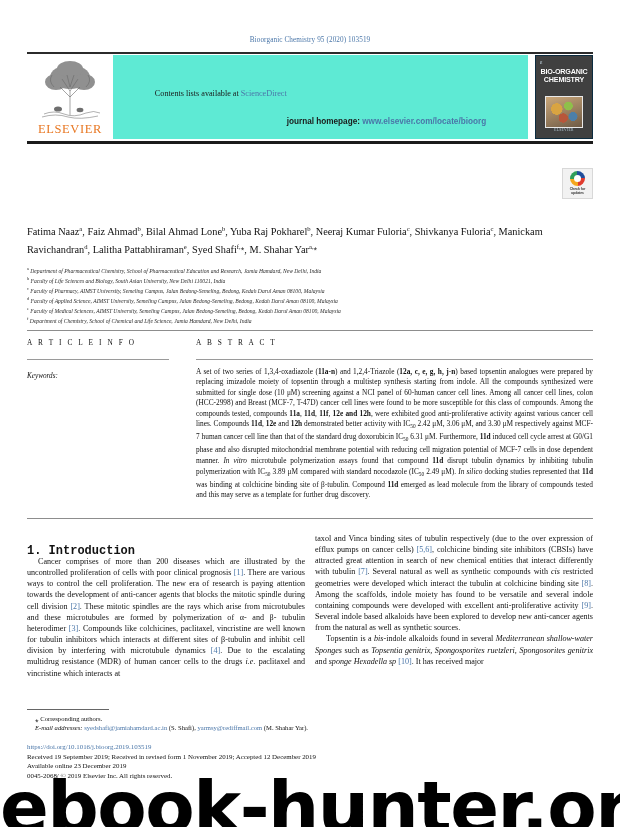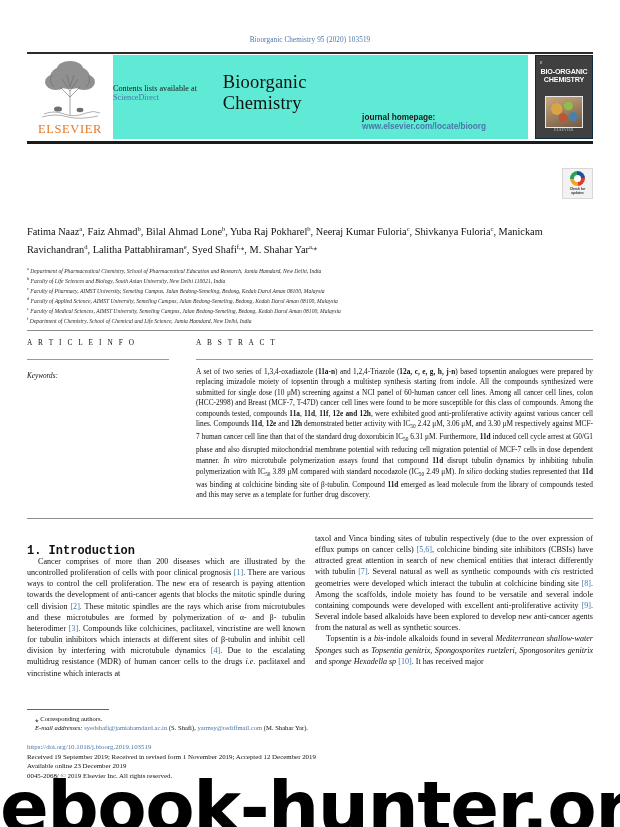--- a/index.html
+++ b/index.html
@@ -411,21 +411,20 @@
             <ellipse cx="46" cy="53" rx="3.4" ry="2.2"></ellipse>
           </g>
         </svg>
         <div class="elsevier-word">ELSEVIER</div>
       </div>
 
       <div class="masthead-center">
         <div class="contents-line">
           <span>Contents lists available at </span><a href="#">ScienceDirect</a>
         </div>
-        <div class="journal-title">Bioorganic Chemistry</div>
         <div class="homepage-line">
           <span>journal homepage: </span><span class="url">www.elsevier.com/locate/bioorg</span>
         </div>
       </div>
 
       <div class="cover-thumb">
         <div class="cover-top-line">ℇ</div>
         <div class="cover-title">
           <span>BIO-ORGANIC</span><br>
           <span>CHEMISTRY</span>

